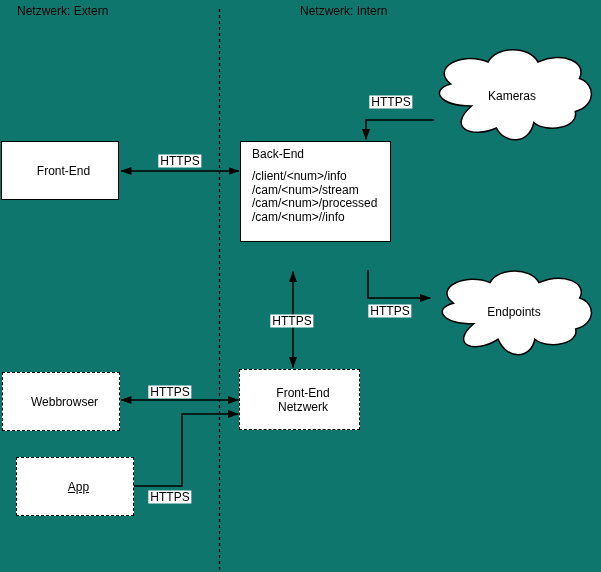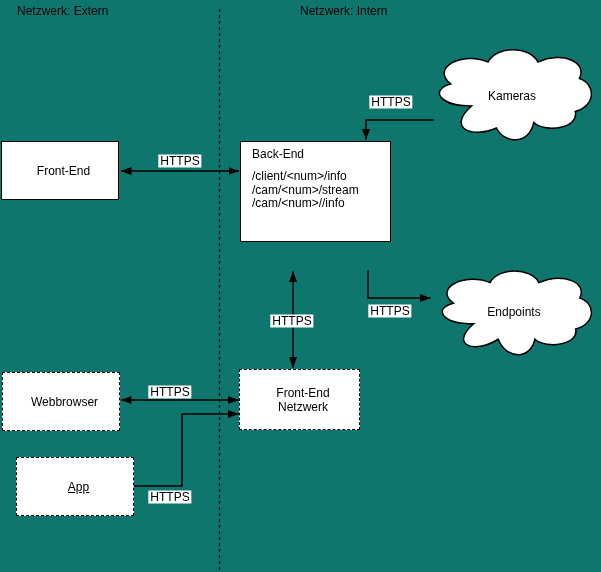--- a/index.html
+++ b/index.html
@@ -101,20 +101,21 @@
 
   <div class="box solid" style="left:1px; top:141px; width:118px; height:59px;">
     <div>Front-End</div>
   </div>
 
   <div class="box solid backend" style="left:240px; top:141px; width:151px; height:101px;">
     <div class="backend-title">Back-End</div>
     <div class="routes">
       <div>/client/&lt;num&gt;/info</div>
       <div>/cam/&lt;num&gt;/stream</div>
+      <div>/cam/&lt;num&gt;/processed</div>
       <div>/cam/&lt;num&gt;//info</div>
     </div>
   </div>
 
   <div class="box dashed" style="left:2px; top:372px; width:118px; height:59px;">
     <div>Webbrowser</div>
   </div>
 
   <div class="box dashed" style="left:16px; top:457px; width:118px; height:59px;text-decoration:underline;">
     <div>App</div>

